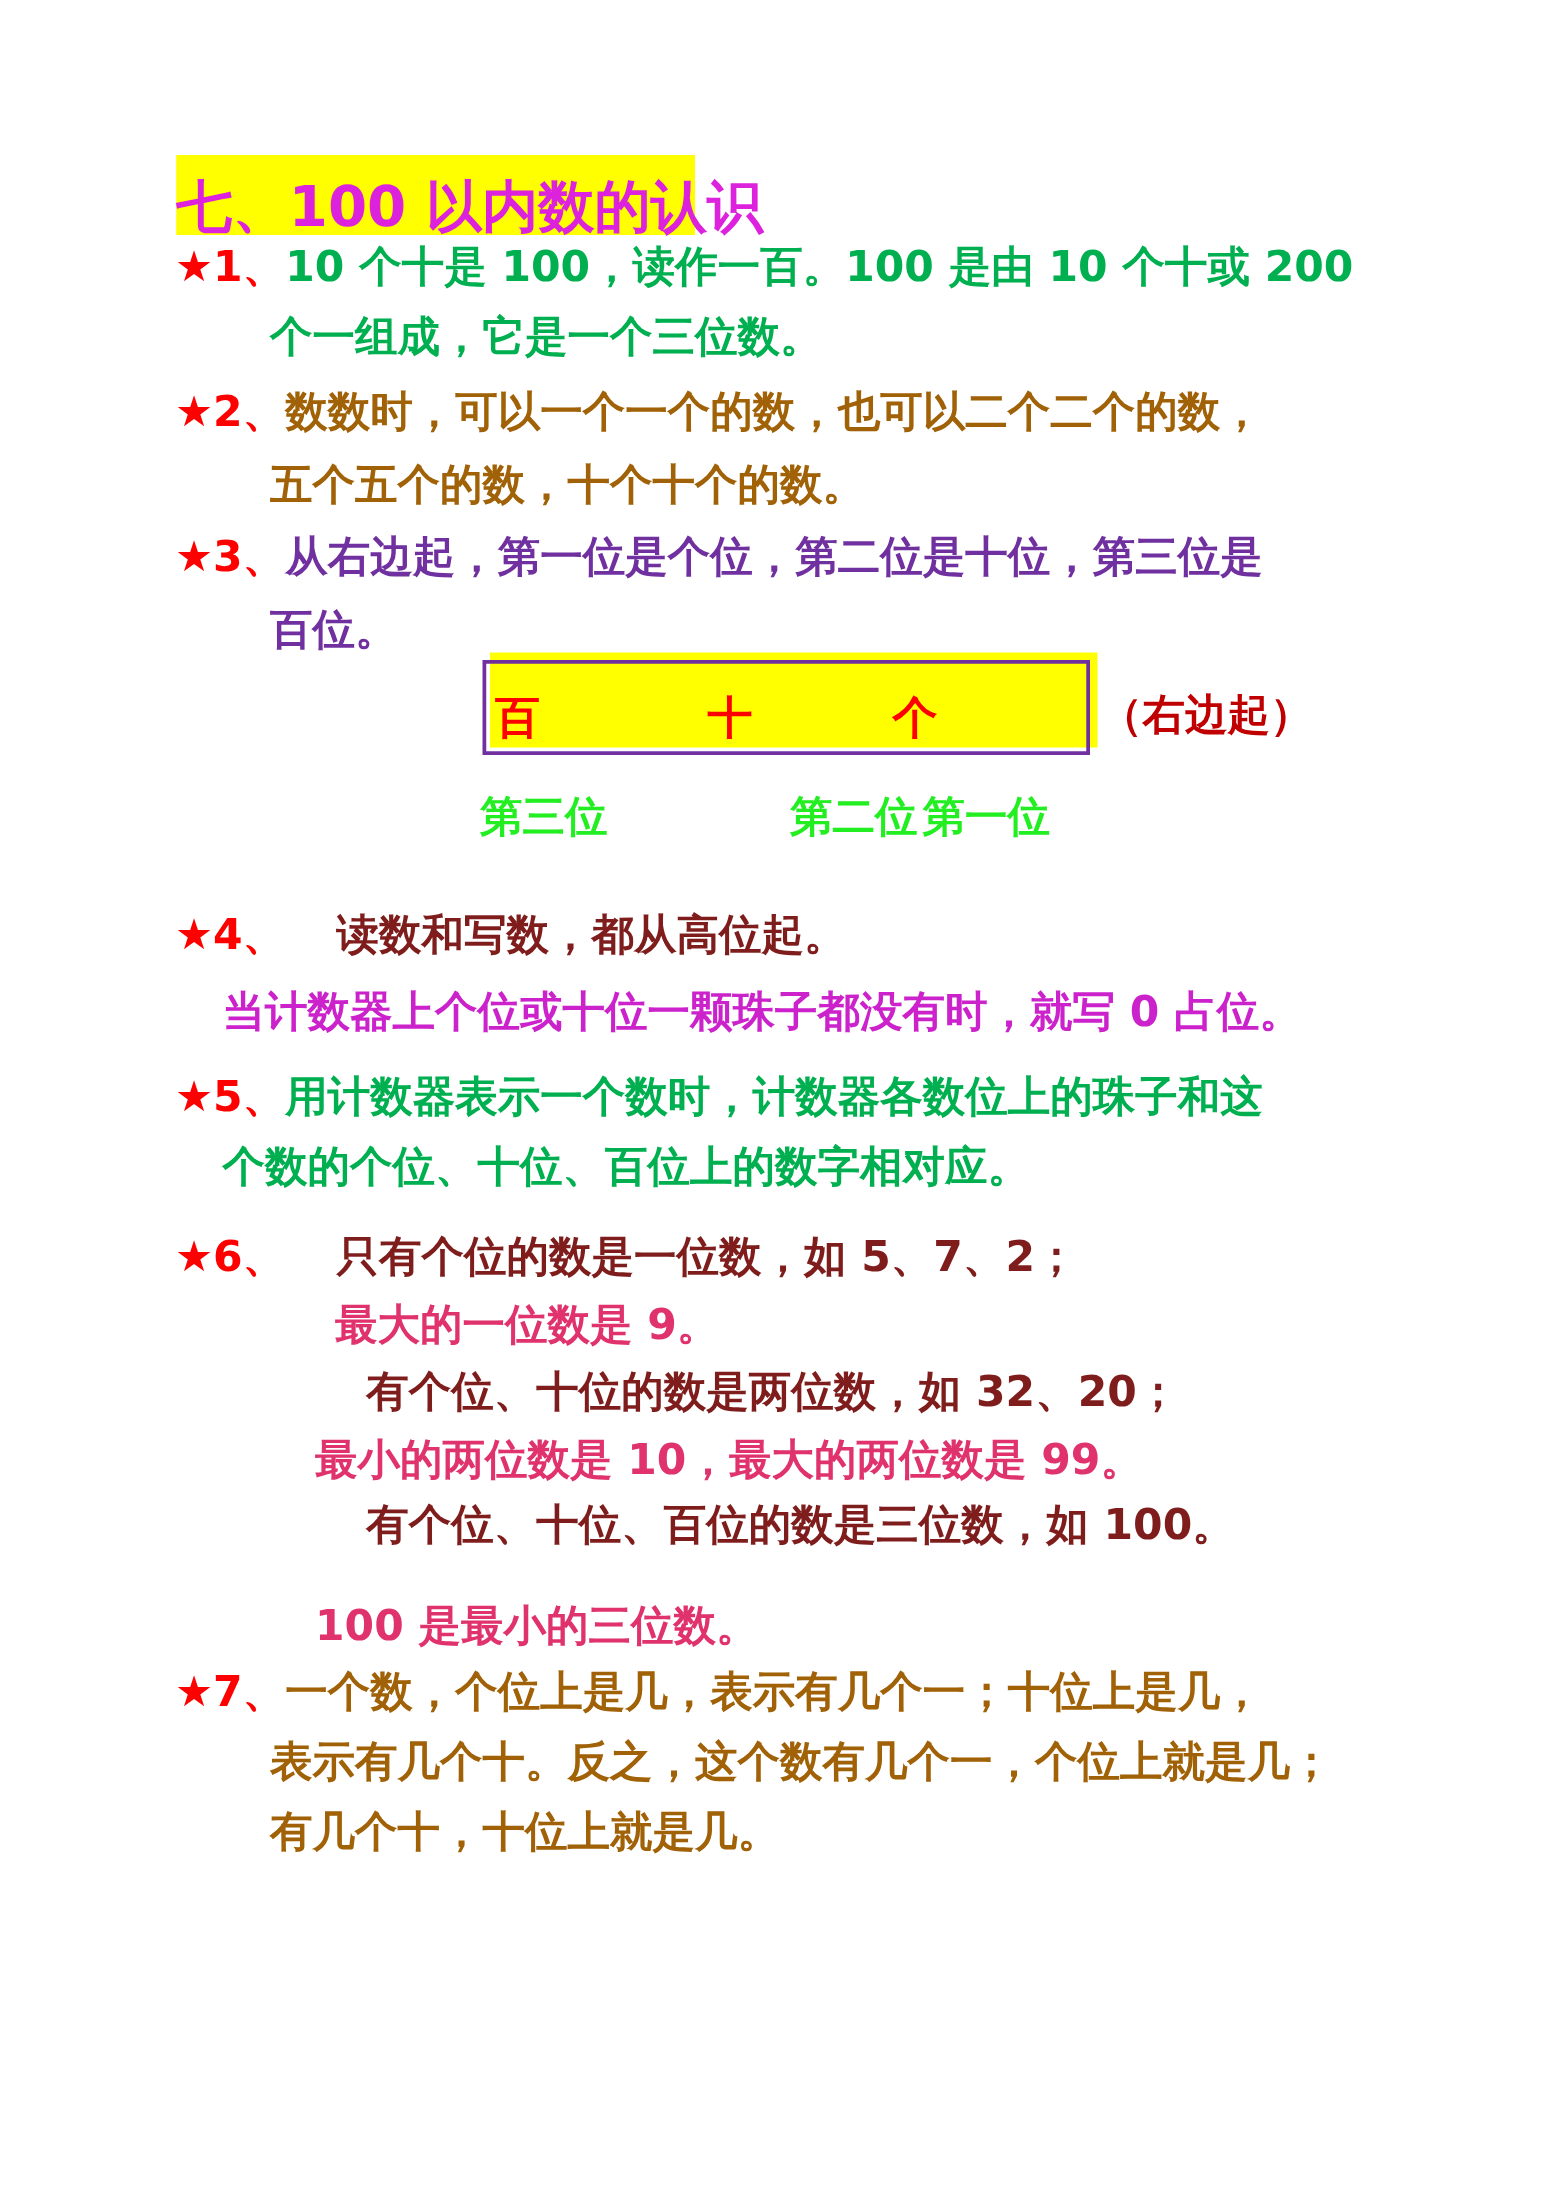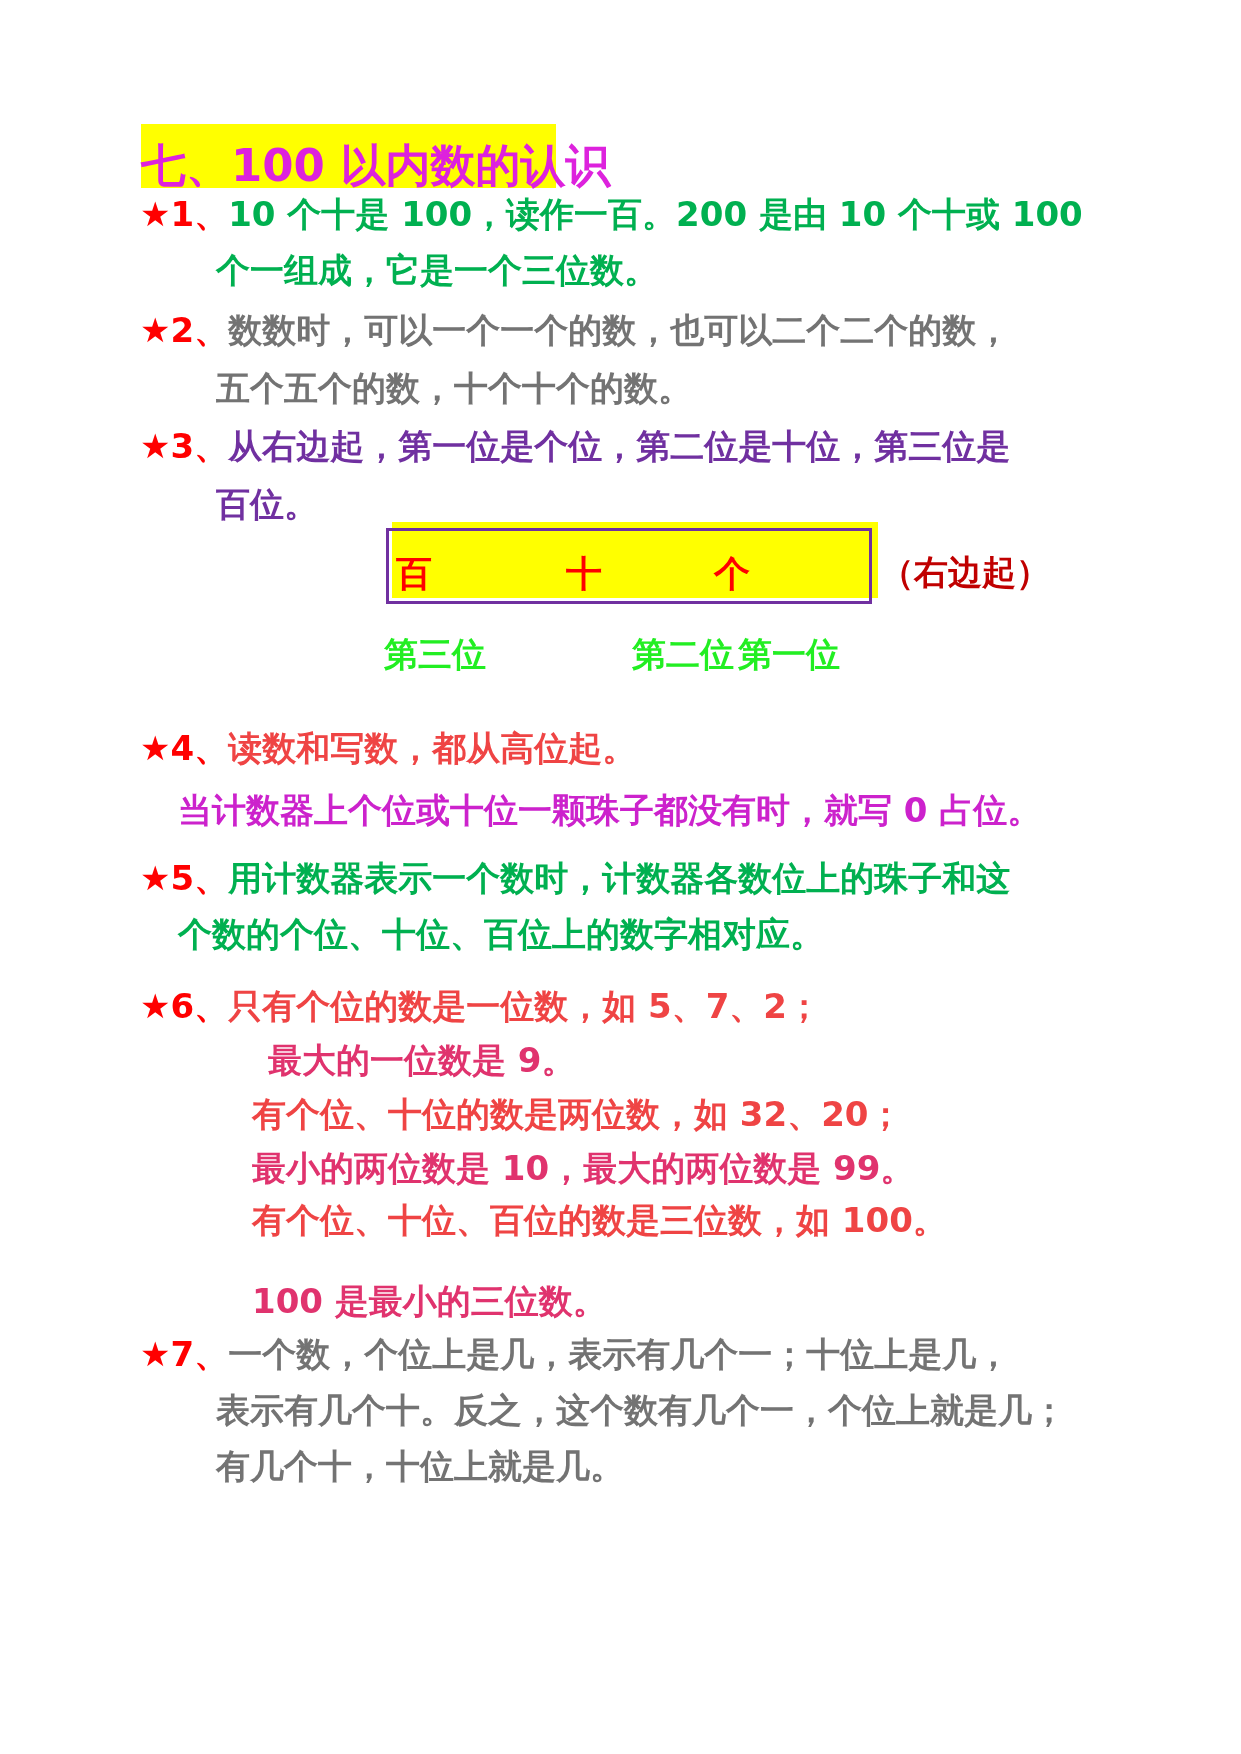--- a/index.html
+++ b/index.html
@@ -5,39 +5,39 @@
   html, body { margin: 0; padding: 0; background: #ffffff; }
   body { width: 1241px; height: 1754px; position: relative; overflow: hidden;
          font-family: "DejaVu Sans", "Liberation Sans", sans-serif; font-weight: bold; }
   .abs { position: absolute; white-space: nowrap; }
   .t { font-size: 34px; line-height: 40px; letter-spacing: 0px; }
   .title-box { left: 141px; top: 124px; width: 415px; height: 64px; background: #ffff00; }
   .title-text { left: 141px; top: 136px; font-size: 45px; color: #dd22dd; }
   .star { color: #ff0000; }
   .num { color: #ff0000; }
   .g { color: #00b050; }
-  .cy { color: #737373; }
+  .cy { color: #a16207; }
   .pu { color: #7030a0; }
-  .nv { color: #ef4444; }
+  .nv { color: #7f1d1d; margin-left: 41px; }
   .mg { color: #cc22cc; }
   .pk { color: #e0336e; }
   .lg { color: #22ee22; }
   .dr { color: #c00000; }
   .place-yellow { left: 392px; top: 522px; width: 486px; height: 76px; background: #ffff00; }
   .place-border { left: 386px; top: 528px; width: 486px; height: 76px; border: 3px solid #7030a0; box-sizing: border-box; }
   .place-label { color: #ff0000; font-size: 36px; top: 550px; }
 </style>
 </head>
 <body>
 
 <div class="abs title-box"></div>
 <div class="abs title-text">七、100 以内数的认识</div>
 
 <div class="abs t" style="left:140px; top:194px;">
-  <span class="star">★</span><span class="num">1、</span><span class="g">10 个十是 100，读作一百。200 是由 10 个十或 100</span>
+  <span class="star">★</span><span class="num">1、</span><span class="g">10 个十是 100，读作一百。100 是由 10 个十或 200</span>
 </div>
 <div class="abs t g" style="left:216px; top:250px;">个一组成，它是一个三位数。</div>
 
 <div class="abs t" style="left:140px; top:310px;">
   <span class="star">★</span><span class="num">2、</span><span class="cy">数数时，可以一个一个的数，也可以二个二个的数，</span>
 </div>
 <div class="abs t cy" style="left:216px; top:368px;">五个五个的数，十个十个的数。</div>
 
 <div class="abs t" style="left:140px; top:426px;">
   <span class="star">★</span><span class="num">3、</span><span class="pu">从右边起，第一位是个位，第二位是十位，第三位是</span>

